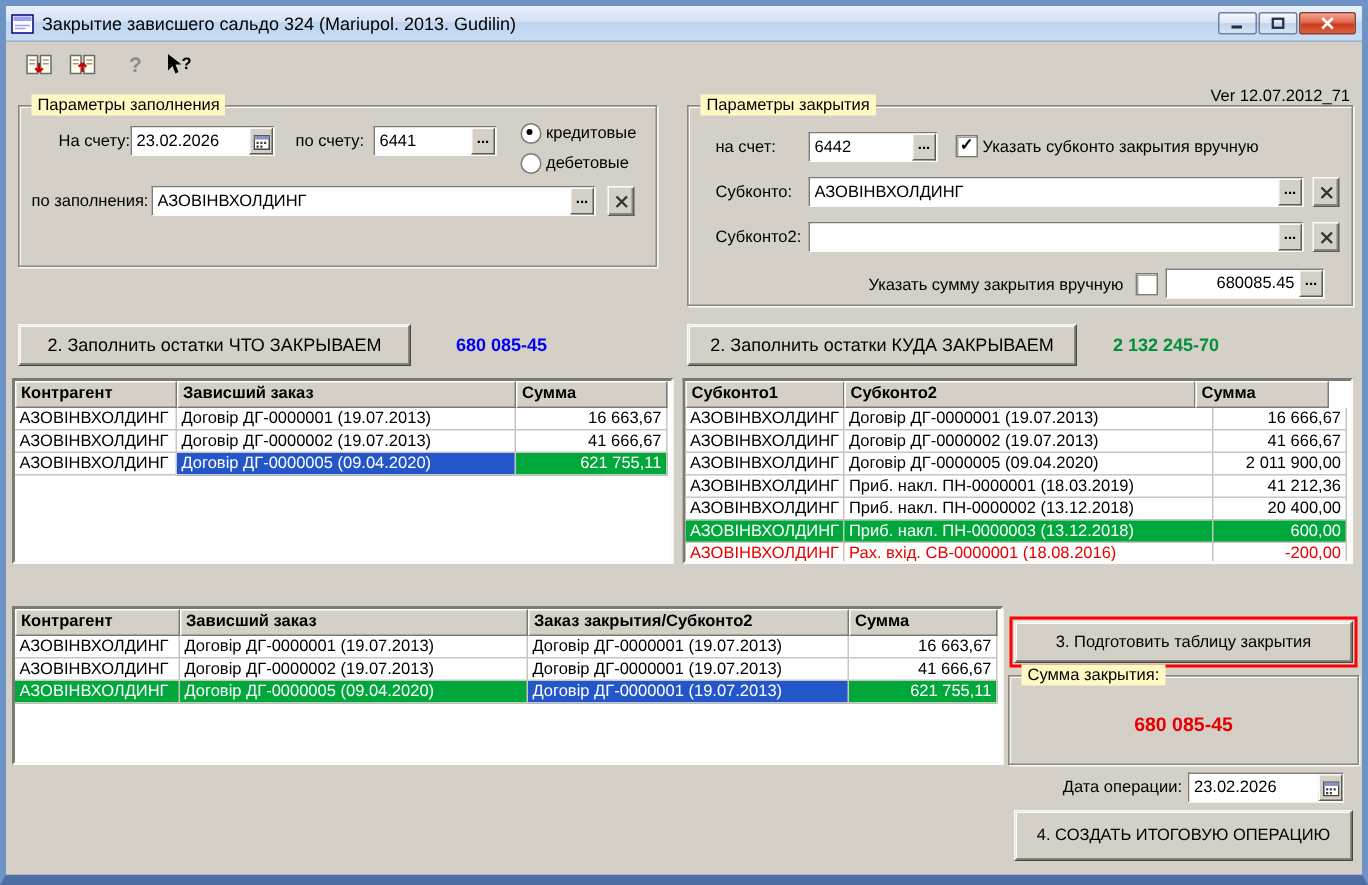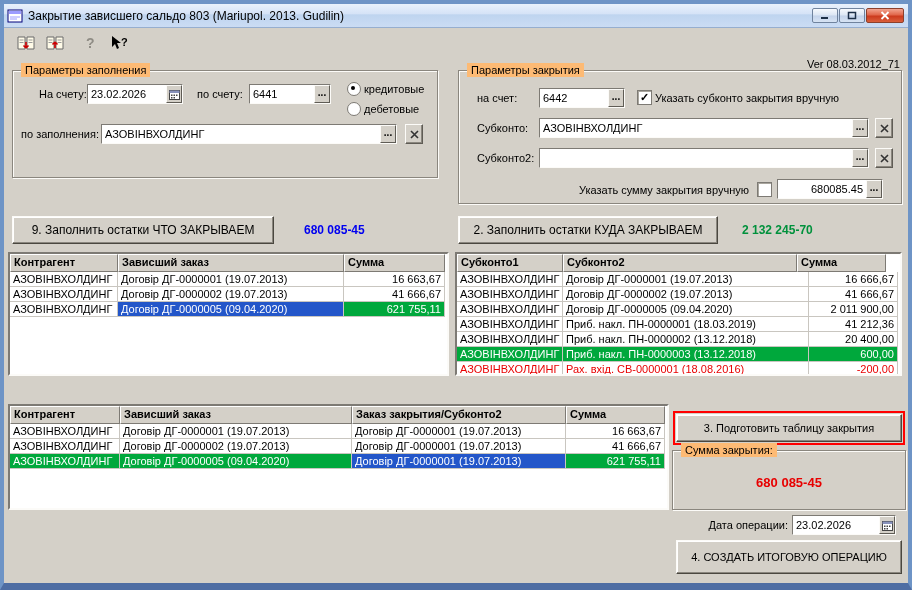--- a/index.html
+++ b/index.html
@@ -21,21 +21,21 @@
   .toolbar{position:absolute;left:0;top:24px;right:0;height:30px;background:#d4d0c8;
     display:flex;align-items:center;padding-left:10px;gap:5px;}
   .tbtn{width:24px;height:24px;background:transparent;border:1px solid transparent;
     display:flex;align-items:center;justify-content:center;padding:0;}
   .tbtn.gap{margin-left:6px;}
   
   .client{position:absolute;left:0;top:54px;right:0;bottom:0;background:#d4d0c8;}
   .ver{position:absolute;right:8px;top:0;white-space:nowrap;}
   .group{position:absolute;border:1px solid #8a867e;
     box-shadow:inset 1px 1px 0 #fcfbf8,1px 1px 0 #fcfbf8;}
-  .legend{position:absolute;top:-8px;left:8px;background:#fdba74;padding:0 4px;line-height:14px;white-space:nowrap;}
+  .legend{position:absolute;top:-8px;left:8px;background:#fef9c3;padding:0 4px;line-height:14px;white-space:nowrap;}
   .lbl{position:absolute;white-space:nowrap;line-height:13px;}
   .field{position:absolute;display:flex;height:20px;background:#fff;box-sizing:border-box;
     border:1px solid;border-color:#7d7a74 #fcfbf8 #fcfbf8 #7d7a74;box-shadow:inset 1px 1px 0 #a9a69e;}
   .fin{flex:1;min-width:0;border:0;outline:0;background:#fff;
     font:11px "Liberation Sans",sans-serif;padding:0 3px;}
   .inbtn{width:16px;flex:none;border:1px solid;border-color:#fcfbf8 #5f5c55 #5f5c55 #fcfbf8;
     background:#d4d0c8;display:flex;align-items:center;justify-content:center;padding:0;cursor:default;}
   .dots::before{content:"...";font:bold 10px "Liberation Sans",sans-serif;position:relative;top:-2px;}
   .xbtn{position:absolute;width:18px;height:20px;background:#d4d0c8;cursor:default;
     border:1px solid;border-color:#fcfbf8 #5f5c55 #5f5c55 #fcfbf8;box-shadow:inset -1px -1px 0 #8a867e;
@@ -77,21 +77,21 @@
 
   <div class="titlebar">
     <span style="display:flex;">
       <svg width="16" height="14" viewBox="0 0 16 14">
           <rect x="1" y="1" width="14" height="12" fill="#fff" stroke="#00007a"></rect>
           <rect x="2" y="2" width="12" height="3" fill="#9c9cff"></rect>
           <line x1="3" y1="8" x2="13" y2="8" stroke="#9c9cff"></line>
           <line x1="3" y1="10" x2="10" y2="10" stroke="#9c9cff"></line>
         </svg>
     </span>
-    <span class="title-text">Закрытие зависшего сальдо 803 (Mariupol. 2013. Gudilin)</span>
+    <span class="title-text">Закрытие зависшего сальдо 324 (Mariupol. 2013. Gudilin)</span>
     <div class="winbtns">
       <button class="wbtn">
         <svg width="10" height="9">
             <rect x="1" y="6" width="7" height="2" fill="#1c2f47"></rect>
           </svg>
       </button>
       <button class="wbtn">
         <svg width="10" height="9">
             <rect x="1.5" y="1.5" width="7" height="6" fill="none" stroke="#1c2f47" stroke-width="1.5"></rect>
           </svg>
@@ -135,21 +135,21 @@
     <button class="tbtn">
       <svg width="20" height="18">
           <path d="M3 2 l0 11 l3 -3 l2 5 l2 -1 l-2 -5 l4 0 z" fill="#000"></path>
           <text x="12" y="12" font-size="11" font-weight="bold" fill="#000" font-family="Liberation Sans, sans-serif">?</text>
         </svg>
     </button>
   </div>
 
   <div class="client">
 
-    <span class="ver">Ver 08.03.2012_71</span>
+    <span class="ver">Ver 12.07.2012_71</span>
 
     <div class="group" style="left:8px;top:12px;width:424px;height:106px;">
       <span class="legend">Параметры заполнения</span>
 
       <span class="lbl" style="left:26px;top:17px;">На счету:</span>
       <div class="field" style="left:74px;top:13px;width:96px;">
         <input class="fin" value="23.02.2026" style="">
         <button class="inbtn">
           <svg width="11" height="11">
               <rect x="0.5" y="1.5" width="10" height="9" fill="#fff" stroke="#444"></rect>
@@ -222,21 +222,21 @@
       </button>
 
       <span class="lbl" style="left:80px;top:113px;width:210px;text-align:right;">Указать сумму закрытия вручную</span>
       <span class="cb" style="left:298px;top:111px;"></span>
       <div class="field" style="left:318px;top:108px;width:106px;">
         <input class="fin" style="text-align: right;" value="680085.45">
         <button class="inbtn dots"></button>
       </div>
     </div>
 
-    <button class="btn" style="left:8px;top:158px;width:262px;height:28px;">9. Заполнить остатки ЧТО ЗАКРЫВАЕМ</button>
+    <button class="btn" style="left:8px;top:158px;width:262px;height:28px;">2. Заполнить остатки ЧТО ЗАКРЫВАЕМ</button>
     <span class="total blue" style="left:300px;top:165px;">680 085-45</span>
     <button class="btn" style="left:454px;top:158px;width:260px;height:28px;">2. Заполнить остатки КУДА ЗАКРЫВАЕМ</button>
     <span class="total green" style="left:738px;top:165px;">2 132 245-70</span>
 
     <div class="tablebox" style="left:4px;top:194px;width:441px;height:124px;">
         <div class="trow thead">
           <div class="th" style="width: 108px;">Контрагент</div>
           <div class="th" style="width: 226px;">Зависший заказ</div>
           <div class="th" style="width: 101px;">Сумма</div>
         </div>

